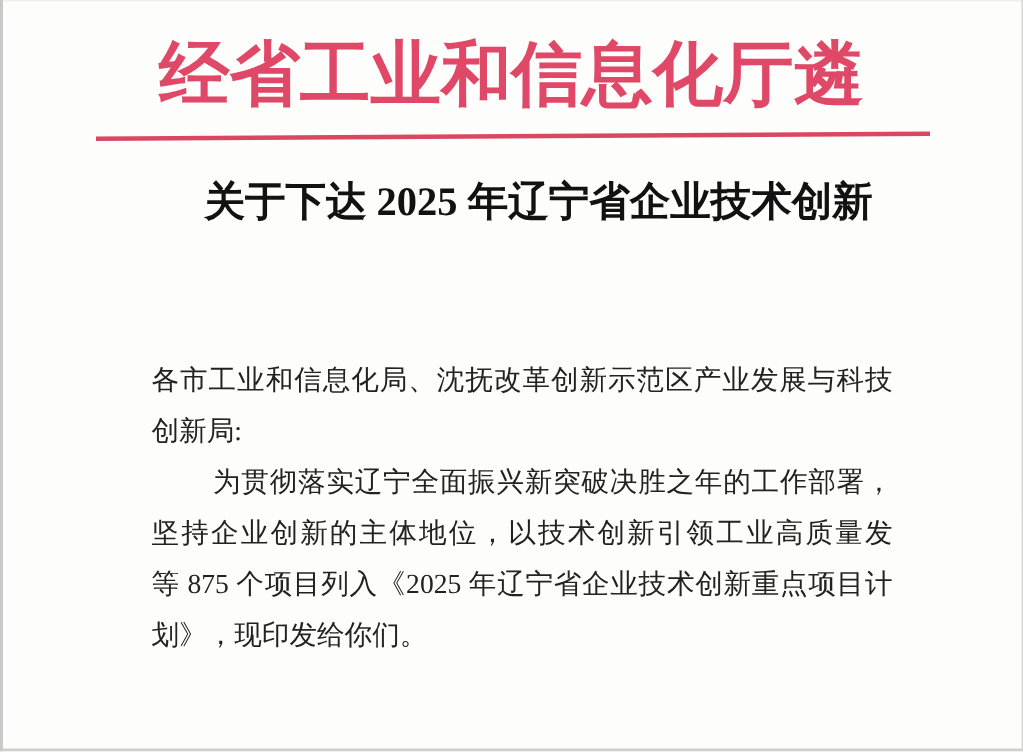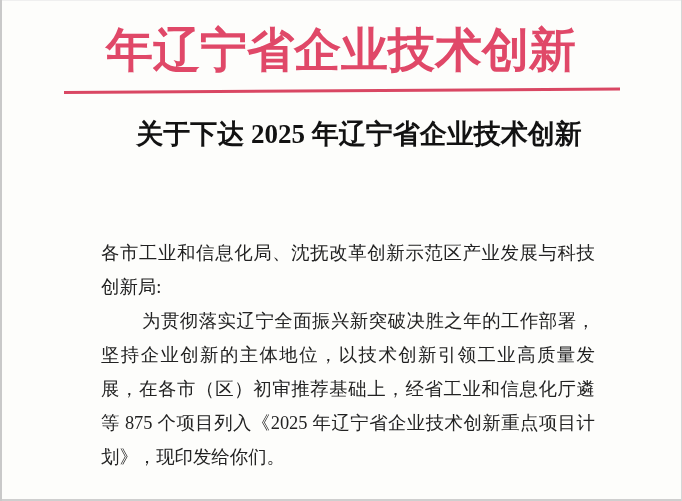--- a/index.html
+++ b/index.html
@@ -82,31 +82,30 @@
   }
   .indent {
     padding-left: 41px;
   }
 </style>
 </head>
 <body>
 
 <div class="page">
 
-  <div class="letterhead">年辽宁省企业技术创新</div>
+  <div class="letterhead">经省工业和信息化厅遴</div>
 
   <div class="red-line"></div>
 
   <div class="doc-title">
     <div class="title-line">关于下达 2025 年辽宁省企业技术创新</div>
   </div>
 
   <div class="body-block">
     <div class="tline just">各市工业和信息化局、沈抚改革创新示范区产业发展与科技</div>
     <div class="tline left">创新局:</div>
     <div class="tline just indent">为贯彻落实辽宁全面振兴新突破决胜之年的工作部署，</div>
     <div class="tline just">坚持企业创新的主体地位，以技术创新引领工业高质量发</div>
-    <div class="tline just">展，在各市（区）初审推荐基础上，经省工业和信息化厅遴</div>
     <div class="tline just">等 875 个项目列入《2025 年辽宁省企业技术创新重点项目计</div>
     <div class="tline left">划》，现印发给你们。</div>
   </div>
 
 </div>
 
 </body></html>

